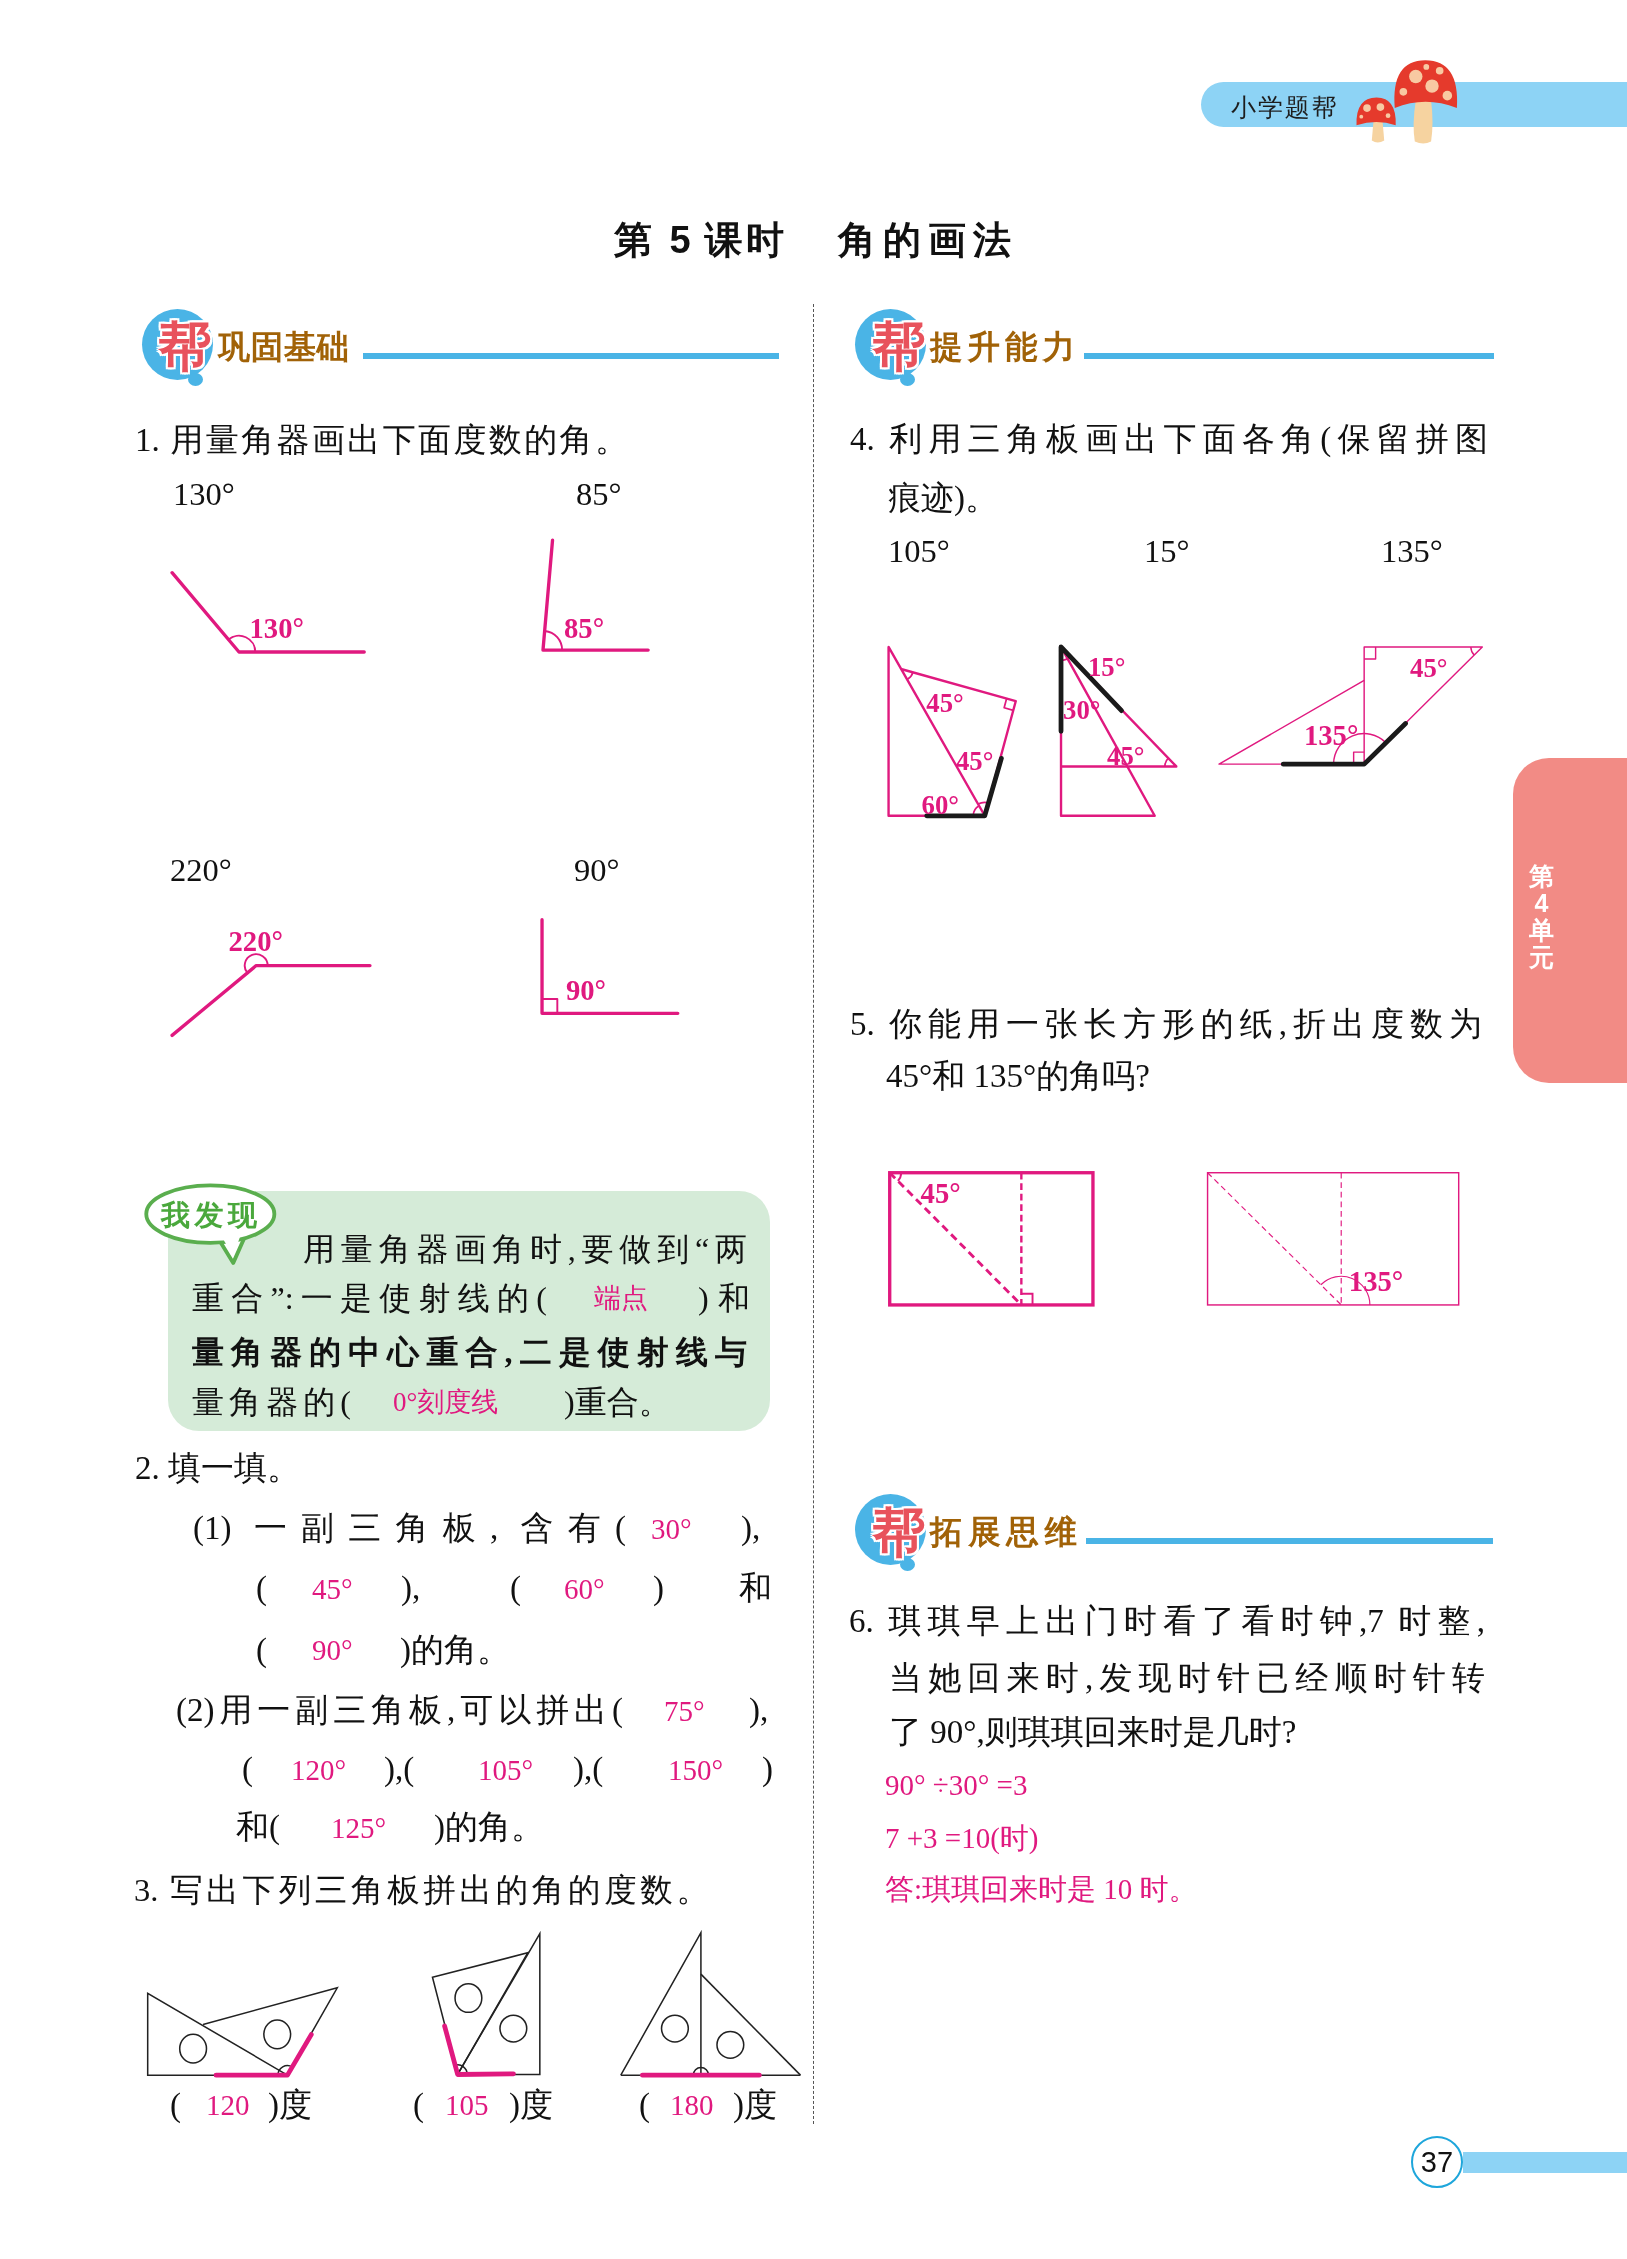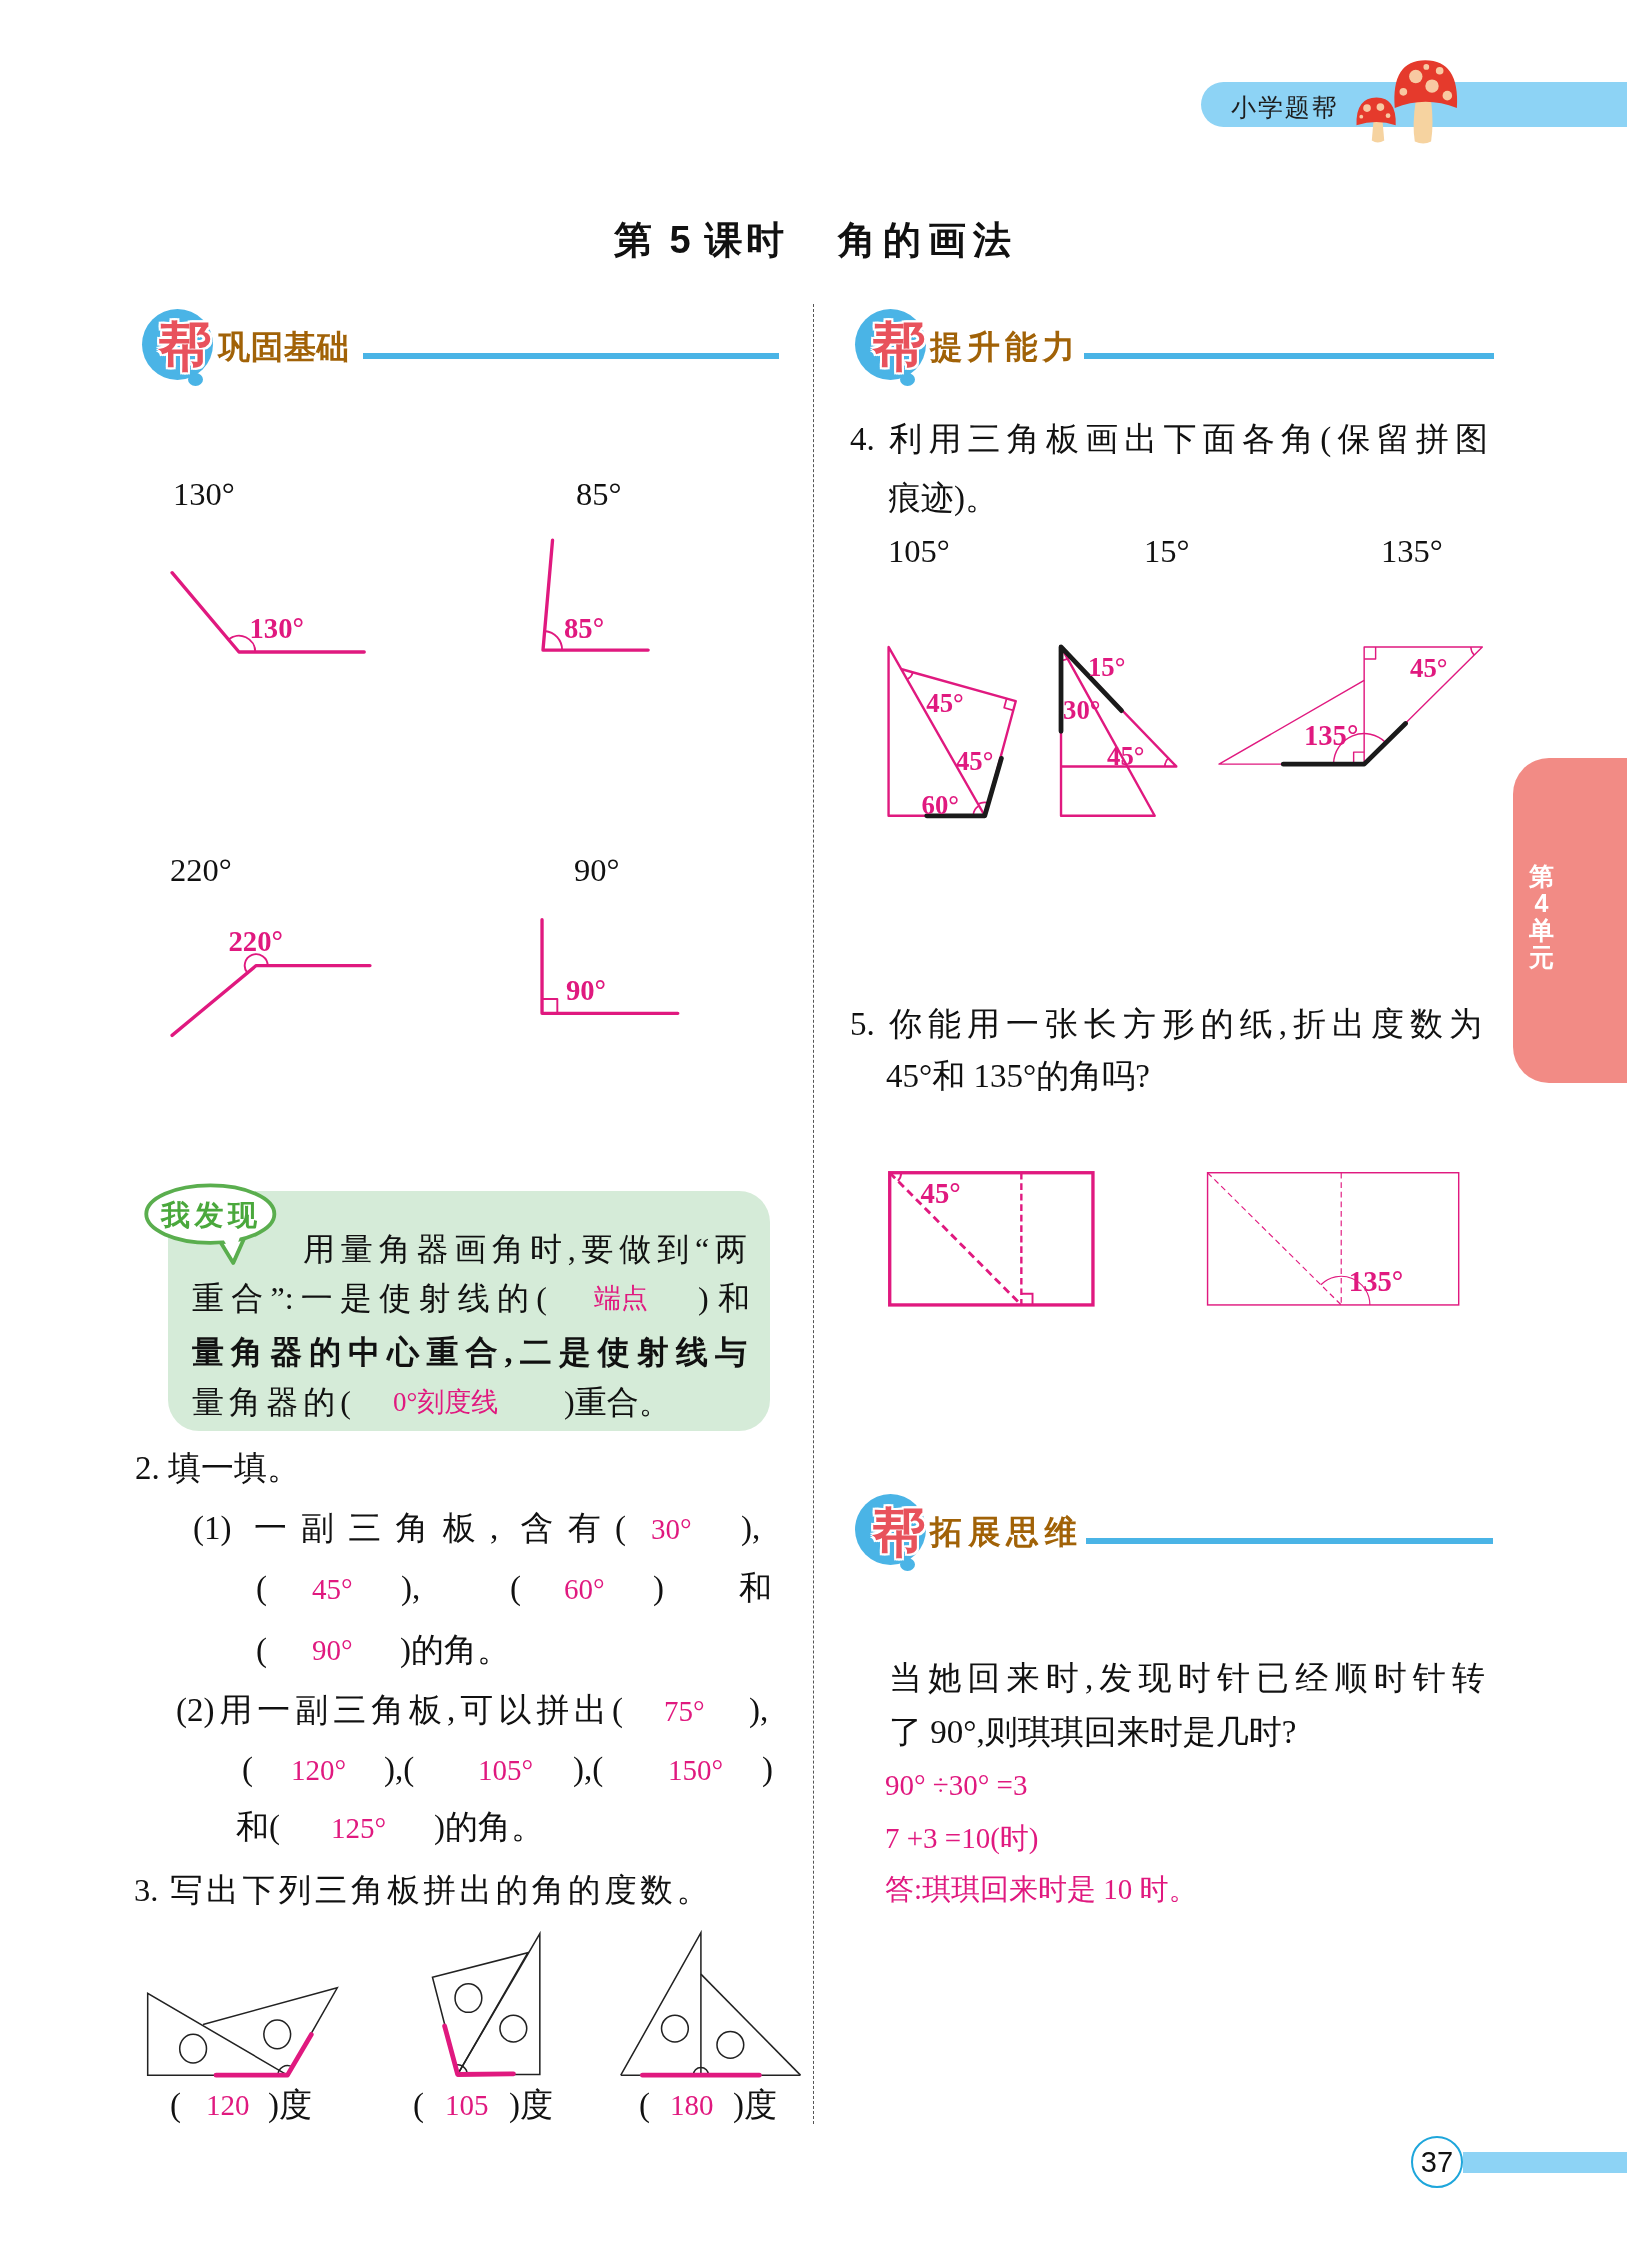--- a/index.html
+++ b/index.html
@@ -194,20 +194,21 @@
     <g stroke="#e0197f" fill="none">
       <rect x="1263.2" y="1226.7" width="262.7" height="138.3" stroke-width="1.5"></rect>
       <line x1="1403" y1="1226.7" x2="1403" y2="1365" stroke-dasharray="6,4" stroke-width="1.2"></line>
       <line x1="1263.2" y1="1226.7" x2="1403" y2="1365" stroke-dasharray="6,4" stroke-width="1.2"></line>
       <path d="M1381.7,1343.9 A30,30 0 0 1 1433,1365" stroke-width="1.2"></path>
     </g>
     <text class="lbl" x="963" y="1258">45°</text>
     <text class="lbl" x="1411" y="1350">135°</text>
   </svg>
 
+  <div class="t body j" style="left:135px;top:424px;width:493px;">1. 用量角器画出下面度数的角。</div>
   <div class="t deg" style="left:173px;top:478px;">130°</div>
   <div class="t deg" style="left:576px;top:478px;">85°</div>
   <div class="t deg" style="left:170px;top:854px;">220°</div>
   <div class="t deg" style="left:574px;top:854px;">90°</div>
 
   <div class="t bubble-txt sans j" style="left:161px;top:1201px;width:96px;">我发现</div>
   <div class="t small j" style="left:303px;top:1233px;width:444px;">用量角器画角时,要做到“两</div>
   <div class="t small j" style="left:192px;top:1282px;width:355px;">重合”:一是使射线的(</div>
   <div class="t kai" style="left:594px;top:1285px;">端点</div>
   <div class="t small j" style="left:698px;top:1282px;width:52px;">)和</div>
@@ -263,20 +264,21 @@
 
   <div class="t body j" style="left:850px;top:423px;width:638px;">4. 利用三角板画出下面各角(保留拼图</div>
   <div class="t body" style="left:888px;top:482px;">痕迹)。</div>
   <div class="t deg" style="left:888px;top:535px;">105°</div>
   <div class="t deg" style="left:1144px;top:535px;">15°</div>
   <div class="t deg" style="left:1381px;top:535px;">135°</div>
 
   <div class="t body j" style="left:850px;top:1008px;width:632px;">5. 你能用一张长方形的纸,折出度数为</div>
   <div class="t body" style="left:886px;top:1060px;">45°和 135°的角吗?</div>
 
+  <div class="t body j" style="left:849px;top:1605px;width:636px;">6. 琪琪早上出门时看了看时钟,7 时整,</div>
   <div class="t body j" style="left:889px;top:1662px;width:596px;">当她回来时,发现时针已经顺时针转</div>
   <div class="t body" style="left:889px;top:1716px;">了 90°,则琪琪回来时是几时?</div>
   <div class="t ans" style="left:885px;top:1771px;">90° ÷30° =3</div>
   <div class="t ans" style="left:885px;top:1824px;">7 +3 =10(时)</div>
   <div class="t ans" style="left:885px;top:1875px;">答:琪琪回来时是 10 时。</div>
 
 </div>
 
 
 </body></html>

